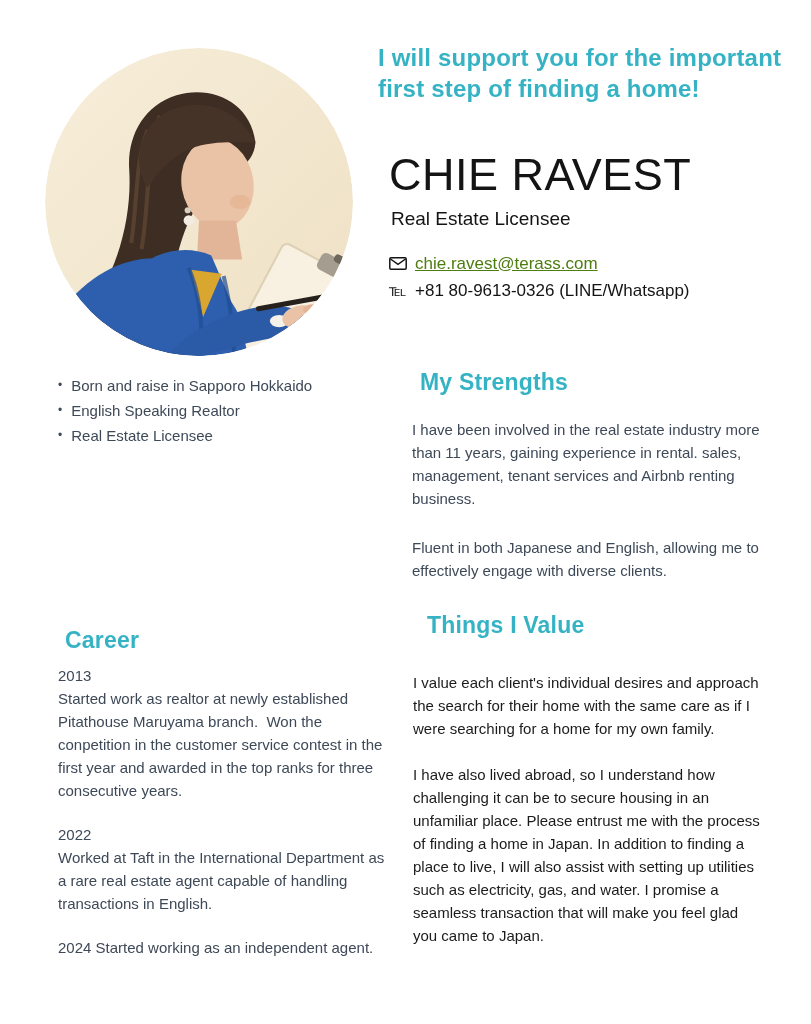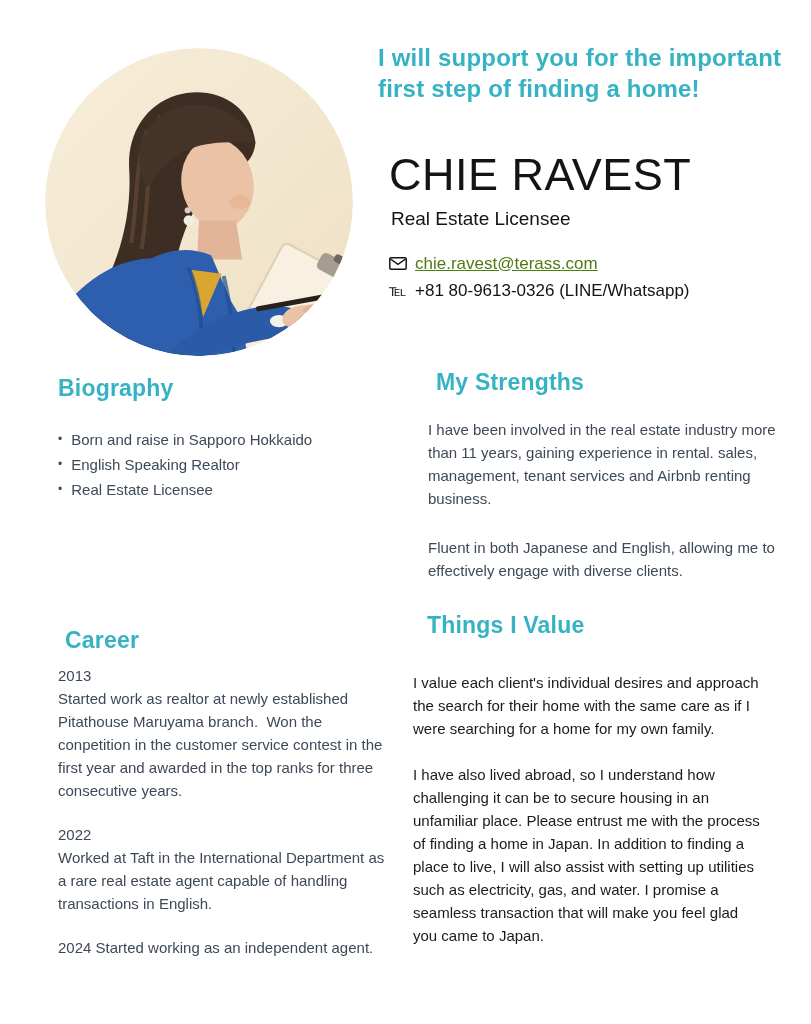--- a/index.html
+++ b/index.html
@@ -40,21 +40,21 @@
   .phone { color:#141414; }
   
   .section-heading {
     color:#35b3c4; font-size:23px; font-weight:700; line-height:28px;
     letter-spacing:0.2px;
   }
   .bio { position:absolute; left:58px; top:374px; width:335px; }
   .bio .section-heading { margin-bottom:26px; }
   .bio-list { list-style:none; color:#3e4958; font-size:15px; line-height:24px; }
   .bio-list li::before { content:"\2022"; font-size:12px; margin-right:9px; position:relative; top:-2px; }
-  .strengths { position:absolute; left:428px; top:368px; width:352px; }
+  .strengths { position:absolute; left:412px; top:368px; width:352px; }
   .strengths .section-heading { margin-left:8px; margin-bottom:22px; }
   .body-para { color:#3e4958; font-size:15px; line-height:23px; }
   .strengths .body-para + .body-para { margin-top:26px; }
   .career { position:absolute; left:58px; top:626px; width:335px; }
   .career .section-heading { margin-left:7px; margin-bottom:10px; }
   .career-entry { color:#3e4958; font-size:15px; line-height:23px; margin-bottom:21px; }
   .career-entry:last-child { margin-bottom:0; }
   .values { position:absolute; left:413px; top:611px; width:352px; }
   .values .section-heading { margin-left:14px; margin-bottom:32px; }
   .values .body-para { color:#1b1b1b; }
@@ -142,21 +142,20 @@
     </div>
     <div class="contact-row">
       <span class="cicon">
           <span class="tel-sign">℡</span>
         </span>
       <span class="phone">+81 80-9613-0326 (LINE/Whatsapp)</span>
     </div>
   </div>
 
   <section class="bio">
-    <h2 class="section-heading">Biography</h2>
     <ul class="bio-list">
       <li>Born and raise in Sapporo Hokkaido</li>
       <li>English Speaking Realtor</li>
       <li>Real Estate Licensee</li>
     </ul>
   </section>
 
   <section class="strengths">
     <h2 class="section-heading">My Strengths</h2>
     <p class="body-para">I have been involved in the real estate industry more than 11 years, gaining experience in rental. sales, management, tenant services and Airbnb renting business.</p>

